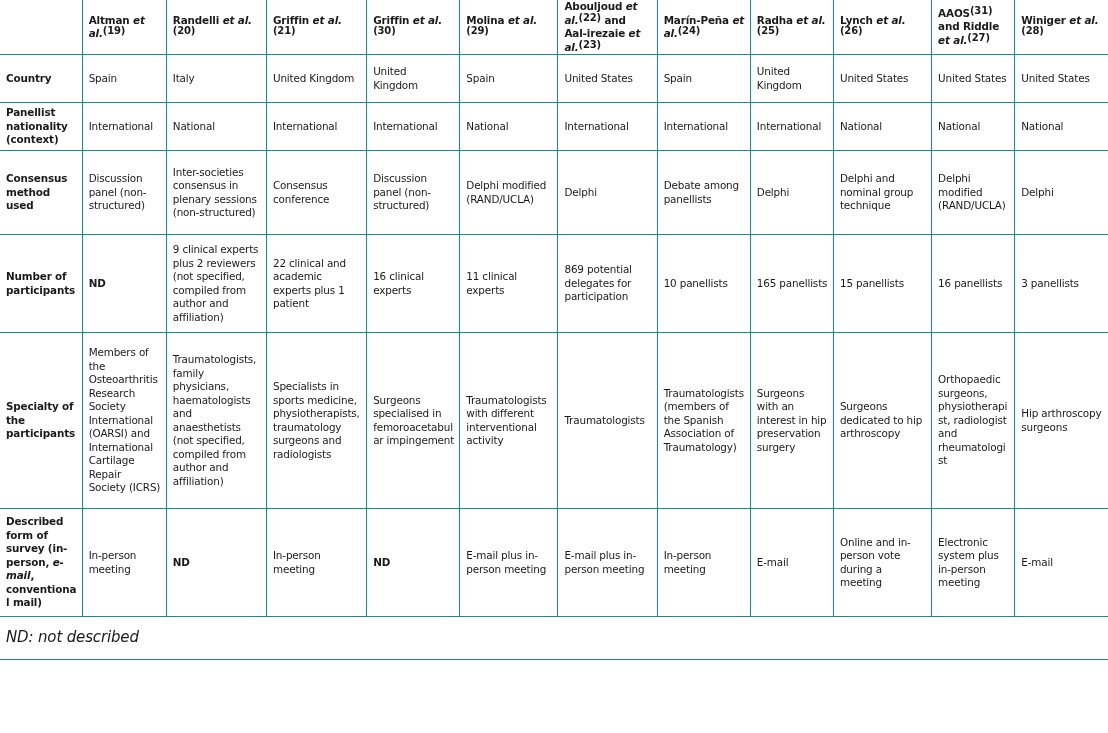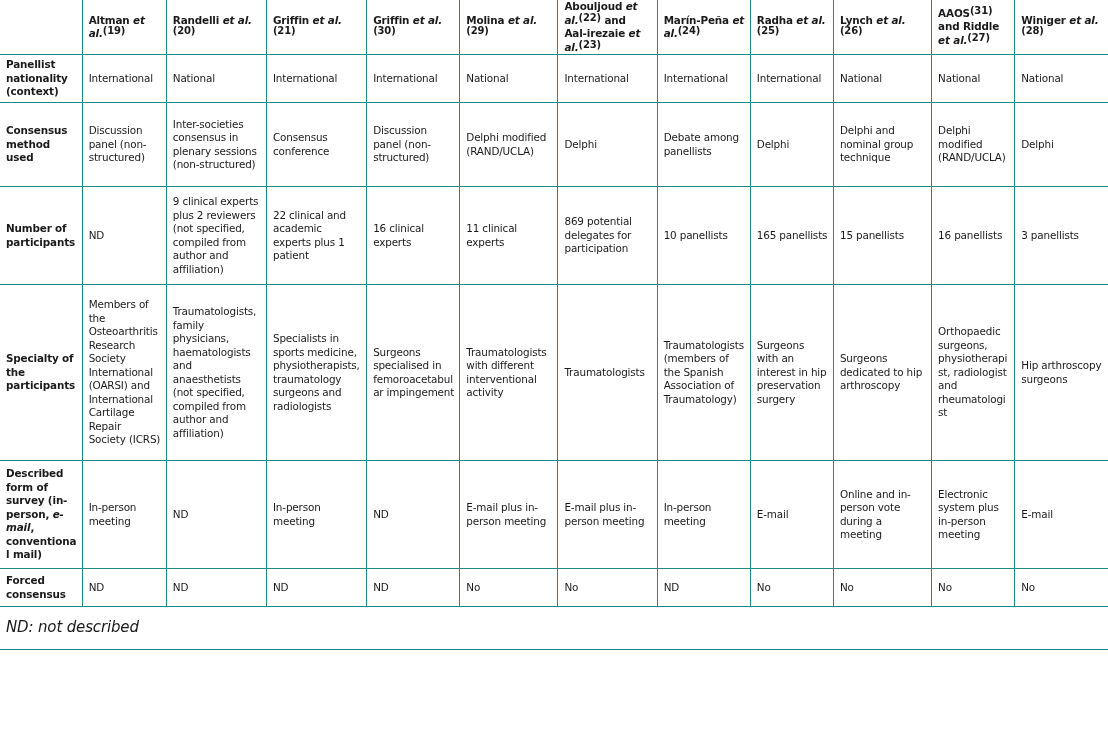--- a/index.html
+++ b/index.html
@@ -29,21 +29,21 @@
       text-align: left;
       font-weight: normal;
       overflow: hidden;
       word-wrap: break-word;
     }
     table.consensus tr > *:first-child { border-left: none; }
     table.consensus tr > *:last-child { border-right: none; }
     table.consensus tr:first-child > * { border-top: none; }
     table.consensus th { font-weight: bold; }
     table.consensus th.rowlabel { font-weight: bold; }
-    table.consensus td.nd { font-weight: normal; }
+    table.consensus td.nd { font-weight: bold; }
     .it { font-style: italic; }
     sup { font-size: 10px; line-height: 0; vertical-align: 3px; }
     .note-row td {
       border-left: none !important;
       border-right: none !important;
       border-bottom: 1.4px solid #1c8a8c;
       font-style: italic;
       font-size: 15px;
       height: 42px;
       padding-left: 9px;
@@ -86,20 +86,34 @@
       <th><span>Molina</span> <span class="it">et al.</span><sup>(29)</sup></th>
       <th><span>Abouljoud</span> <span class="it">et al.</span><sup>(22)</sup> <span>and Aal-irezaie</span> <span class="it">et al.</span><sup>(23)</sup></th>
       <th><span>Marín-Peña</span> <span class="it">et al.</span><sup>(24)</sup></th>
       <th><span>Radha</span> <span class="it">et al.</span><sup>(25)</sup></th>
       <th><span>Lynch</span> <span class="it">et al.</span><sup>(26)</sup></th>
       <th><span>AAOS</span><sup>(31)</sup> <span>and Riddle</span> <span class="it">et al.</span><sup>(27)</sup></th>
       <th><span>Winiger</span> <span class="it">et al.</span><sup>(28)</sup></th>
     </tr>
   </thead>
   <tbody>
+    <tr class="h-country">
+      <th class="rowlabel">Country</th>
+      <td>Spain</td>
+      <td>Italy</td>
+      <td>United Kingdom</td>
+      <td>United Kingdom</td>
+      <td>Spain</td>
+      <td>United States</td>
+      <td>Spain</td>
+      <td>United Kingdom</td>
+      <td>United States</td>
+      <td>United States</td>
+      <td>United States</td>
+    </tr>
     <tr class="h-nat">
       <th class="rowlabel">Panellist nationality (context)</th>
       <td>International</td>
       <td>National</td>
       <td>International</td>
       <td>International</td>
       <td>National</td>
       <td>International</td>
       <td>International</td>
       <td>International</td>
@@ -156,31 +170,17 @@
       <td>In-person meeting</td>
       <td class="nd">ND</td>
       <td>E-mail plus in-person meeting</td>
       <td>E-mail plus in-person meeting</td>
       <td>In-person meeting</td>
       <td>E-mail</td>
       <td>Online and in-person vote during a meeting</td>
       <td>Electronic system plus in-person meeting</td>
       <td>E-mail</td>
     </tr>
-    <tr class="h-forced">
-      <th class="rowlabel">Forced consensus</th>
-      <td class="nd">ND</td>
-      <td class="nd">ND</td>
-      <td class="nd">ND</td>
-      <td class="nd">ND</td>
-      <td class="nd">No</td>
-      <td class="nd">No</td>
-      <td class="nd">ND</td>
-      <td class="nd">No</td>
-      <td class="nd">No</td>
-      <td class="nd">No</td>
-      <td class="nd">No</td>
-    </tr>
     <tr class="note-row">
       <td colspan="12">ND: not described</td>
     </tr>
   </tbody>
 </table>
 
 </body></html>

